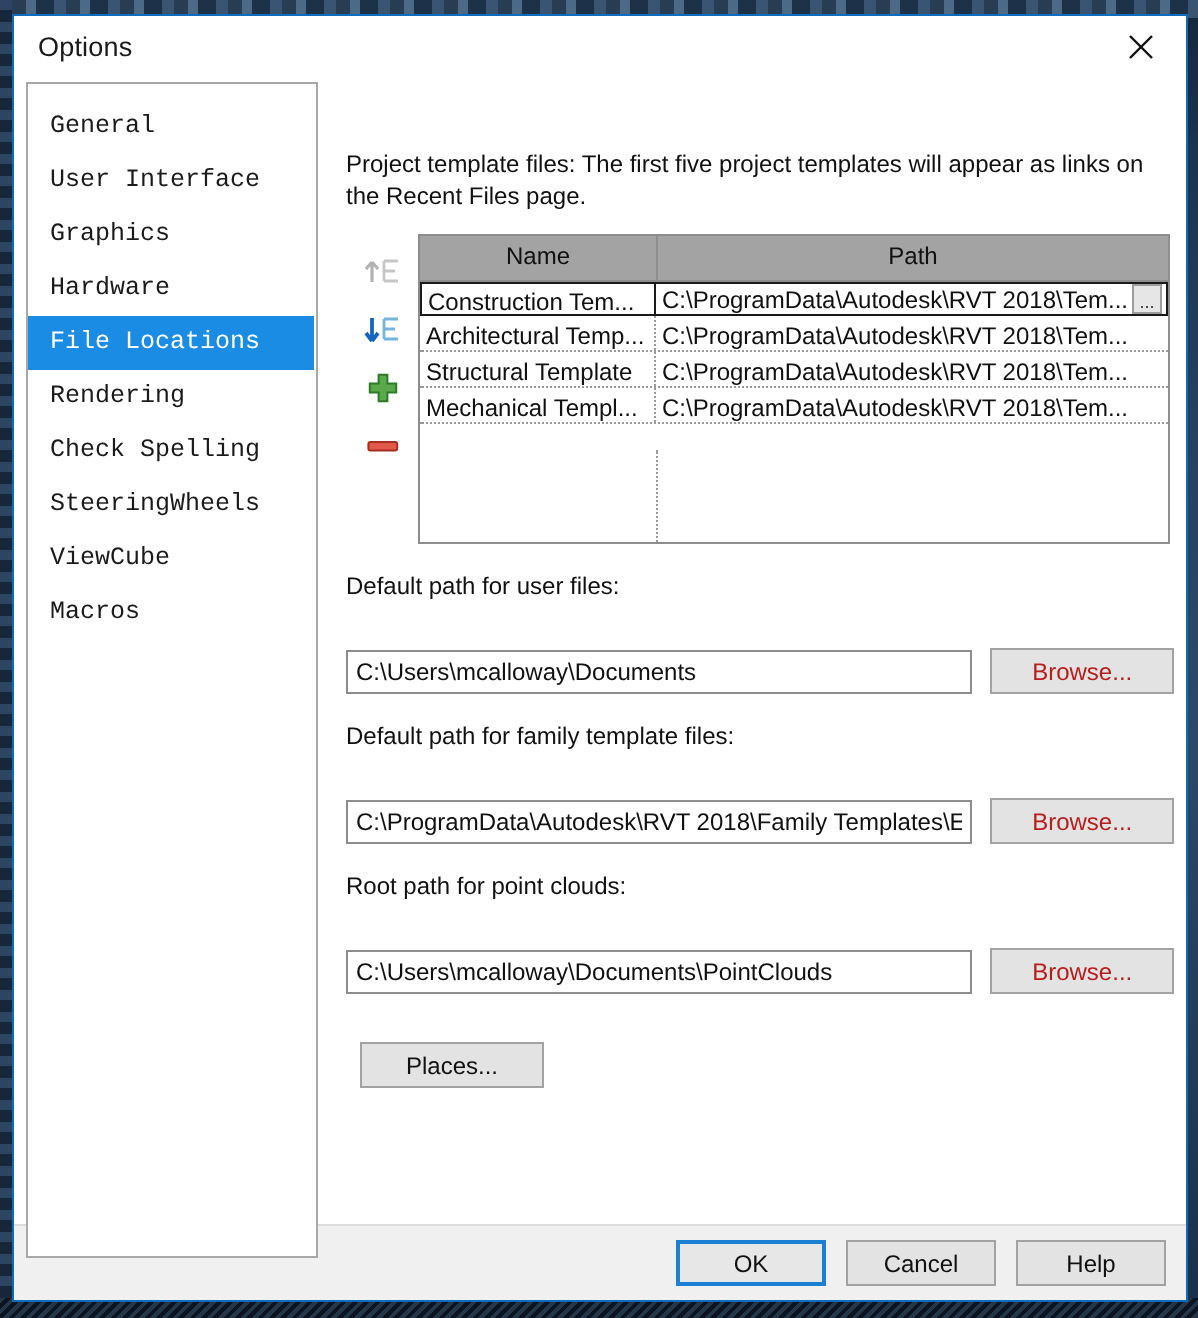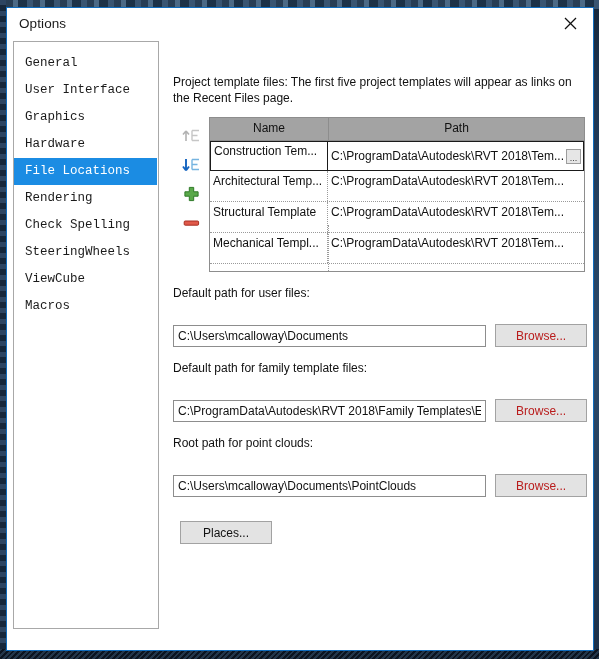--- a/index.html
+++ b/index.html
@@ -183,21 +183,21 @@
     font-size: 12px;
     text-align: center;
     line-height: 21px;
     color: #111;
   }
   .gh.name { width: 118px; border-right: 1px solid #8d8d8d; }
   .gh.path { flex: 1; }
 
   .grid-row {
     display: flex;
-    height: 30px;
+    height: 17px;
     border-bottom: 1px dotted #9a9a9a;
     position: relative;
   }
   .gc {
     font-size: 12px;
     line-height: 20px;
     padding-left: 3px;
     color: #111;
     white-space: nowrap;
     overflow: hidden;
@@ -474,14 +474,19 @@
           <input class="txt" type="text" value="C:\Users\mcalloway\Documents\PointClouds" style="">
           <button class="browse">Browse...</button>
         </div>
       </div>
 
       <button class="places">Places...</button>
 
     </div>
   </div>
 
+  <div class="footer">
+    <button class="fbtn default">OK</button>
+    <button class="fbtn">Cancel</button>
+    <button class="fbtn">Help</button>
+  </div>
 
 </div>
 
 </body></html>

